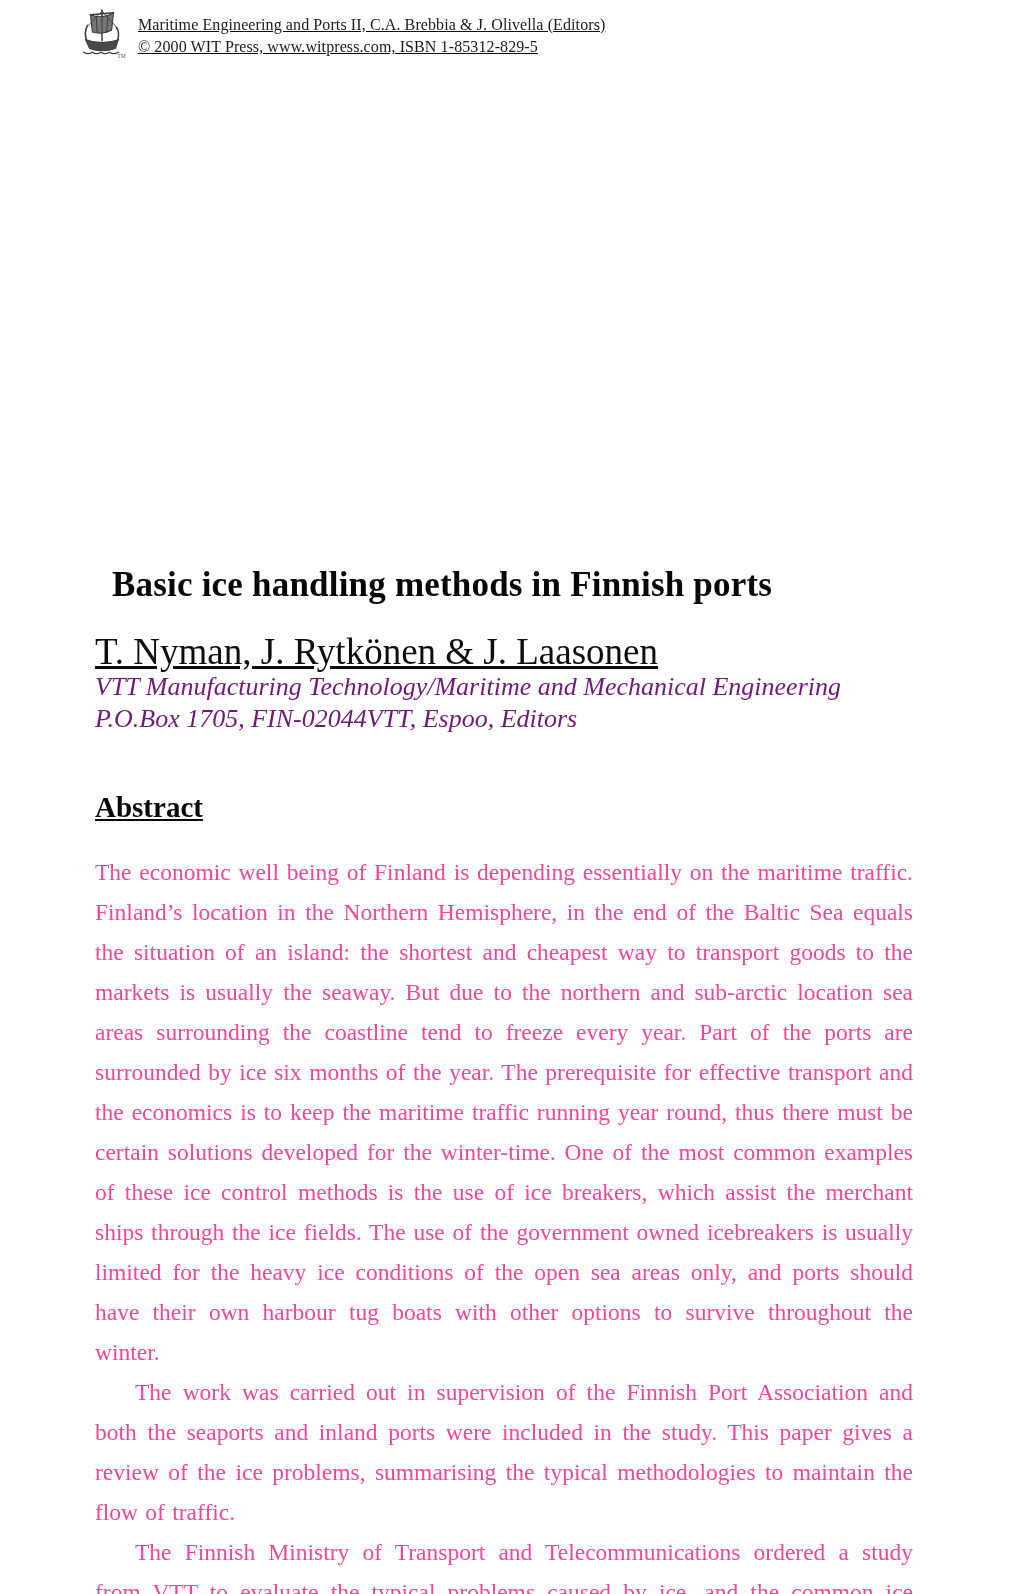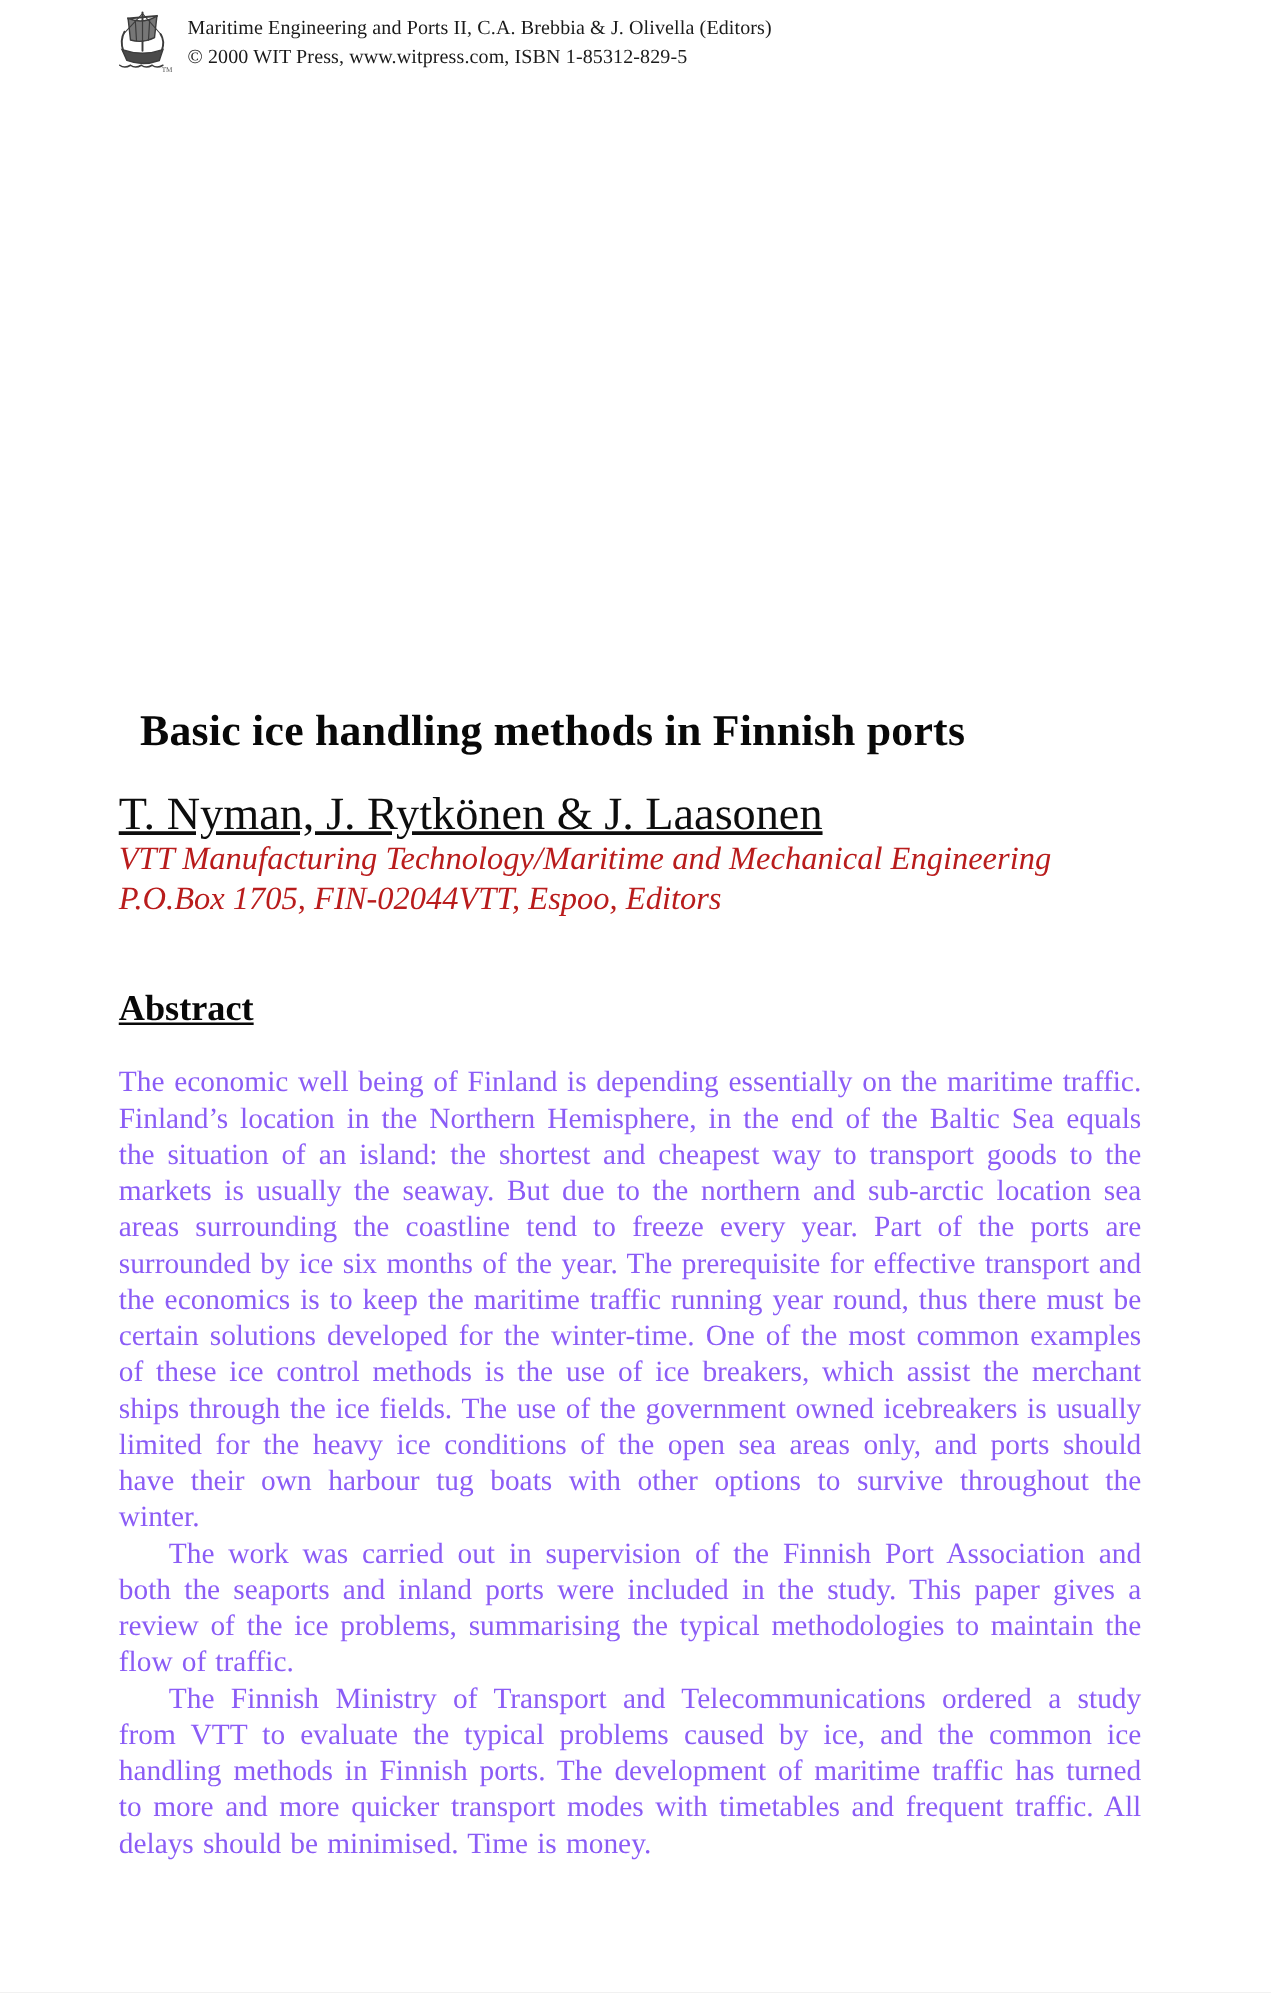--- a/index.html
+++ b/index.html
@@ -15,23 +15,24 @@
     background: #ffffff;
     color: #0d0d0d;
     font-family: "Liberation Serif", "DejaVu Serif", serif;
     overflow: hidden;
   }
 
   
   .pub-header {
     position: absolute;
     top: 6px;
-    left: 90px;
+    left: 78px;
     display: flex;
-    align-items: flex-start;
+    align-items: center;
+    text-decoration: underline;
   }
   .logo-wrap {
     width: 48px;
     height: 54px;
     flex: 0 0 auto;
   }
   .pub-lines {
     margin-left: 12px;
     padding-top: 6px;
     font-size: 16px;
@@ -62,21 +63,21 @@
     text-decoration: underline;
   }
   .affiliation {
     position: absolute;
     top: 671px;
     left: 95px;
     width: 830px;
     font-style: italic;
     font-size: 26px;
     line-height: 32px;
-    color: #b91c1c;
+    color: #701a75;
   }
 
   
   .abstract-heading {
     position: absolute;
     top: 791px;
     left: 95px;
     margin: 0;
     font-size: 29px;
     font-weight: 700;
@@ -85,24 +86,24 @@
   }
   .abstract-body {
     position: absolute;
     top: 852px;
     left: 95px;
     width: 818px;
   }
   .para {
     margin: 0;
     font-size: 23.5px;
-    line-height: 29px;
+    line-height: 40px;
     text-align: justify;
     word-spacing: 0.06em;
-    color: #8b5cf6;
+    color: #ec4899;
   }
   .para.indented {
     text-indent: 40px;
   }
 </style>
 </head>
 <body>
 
 <div class="page">
 

